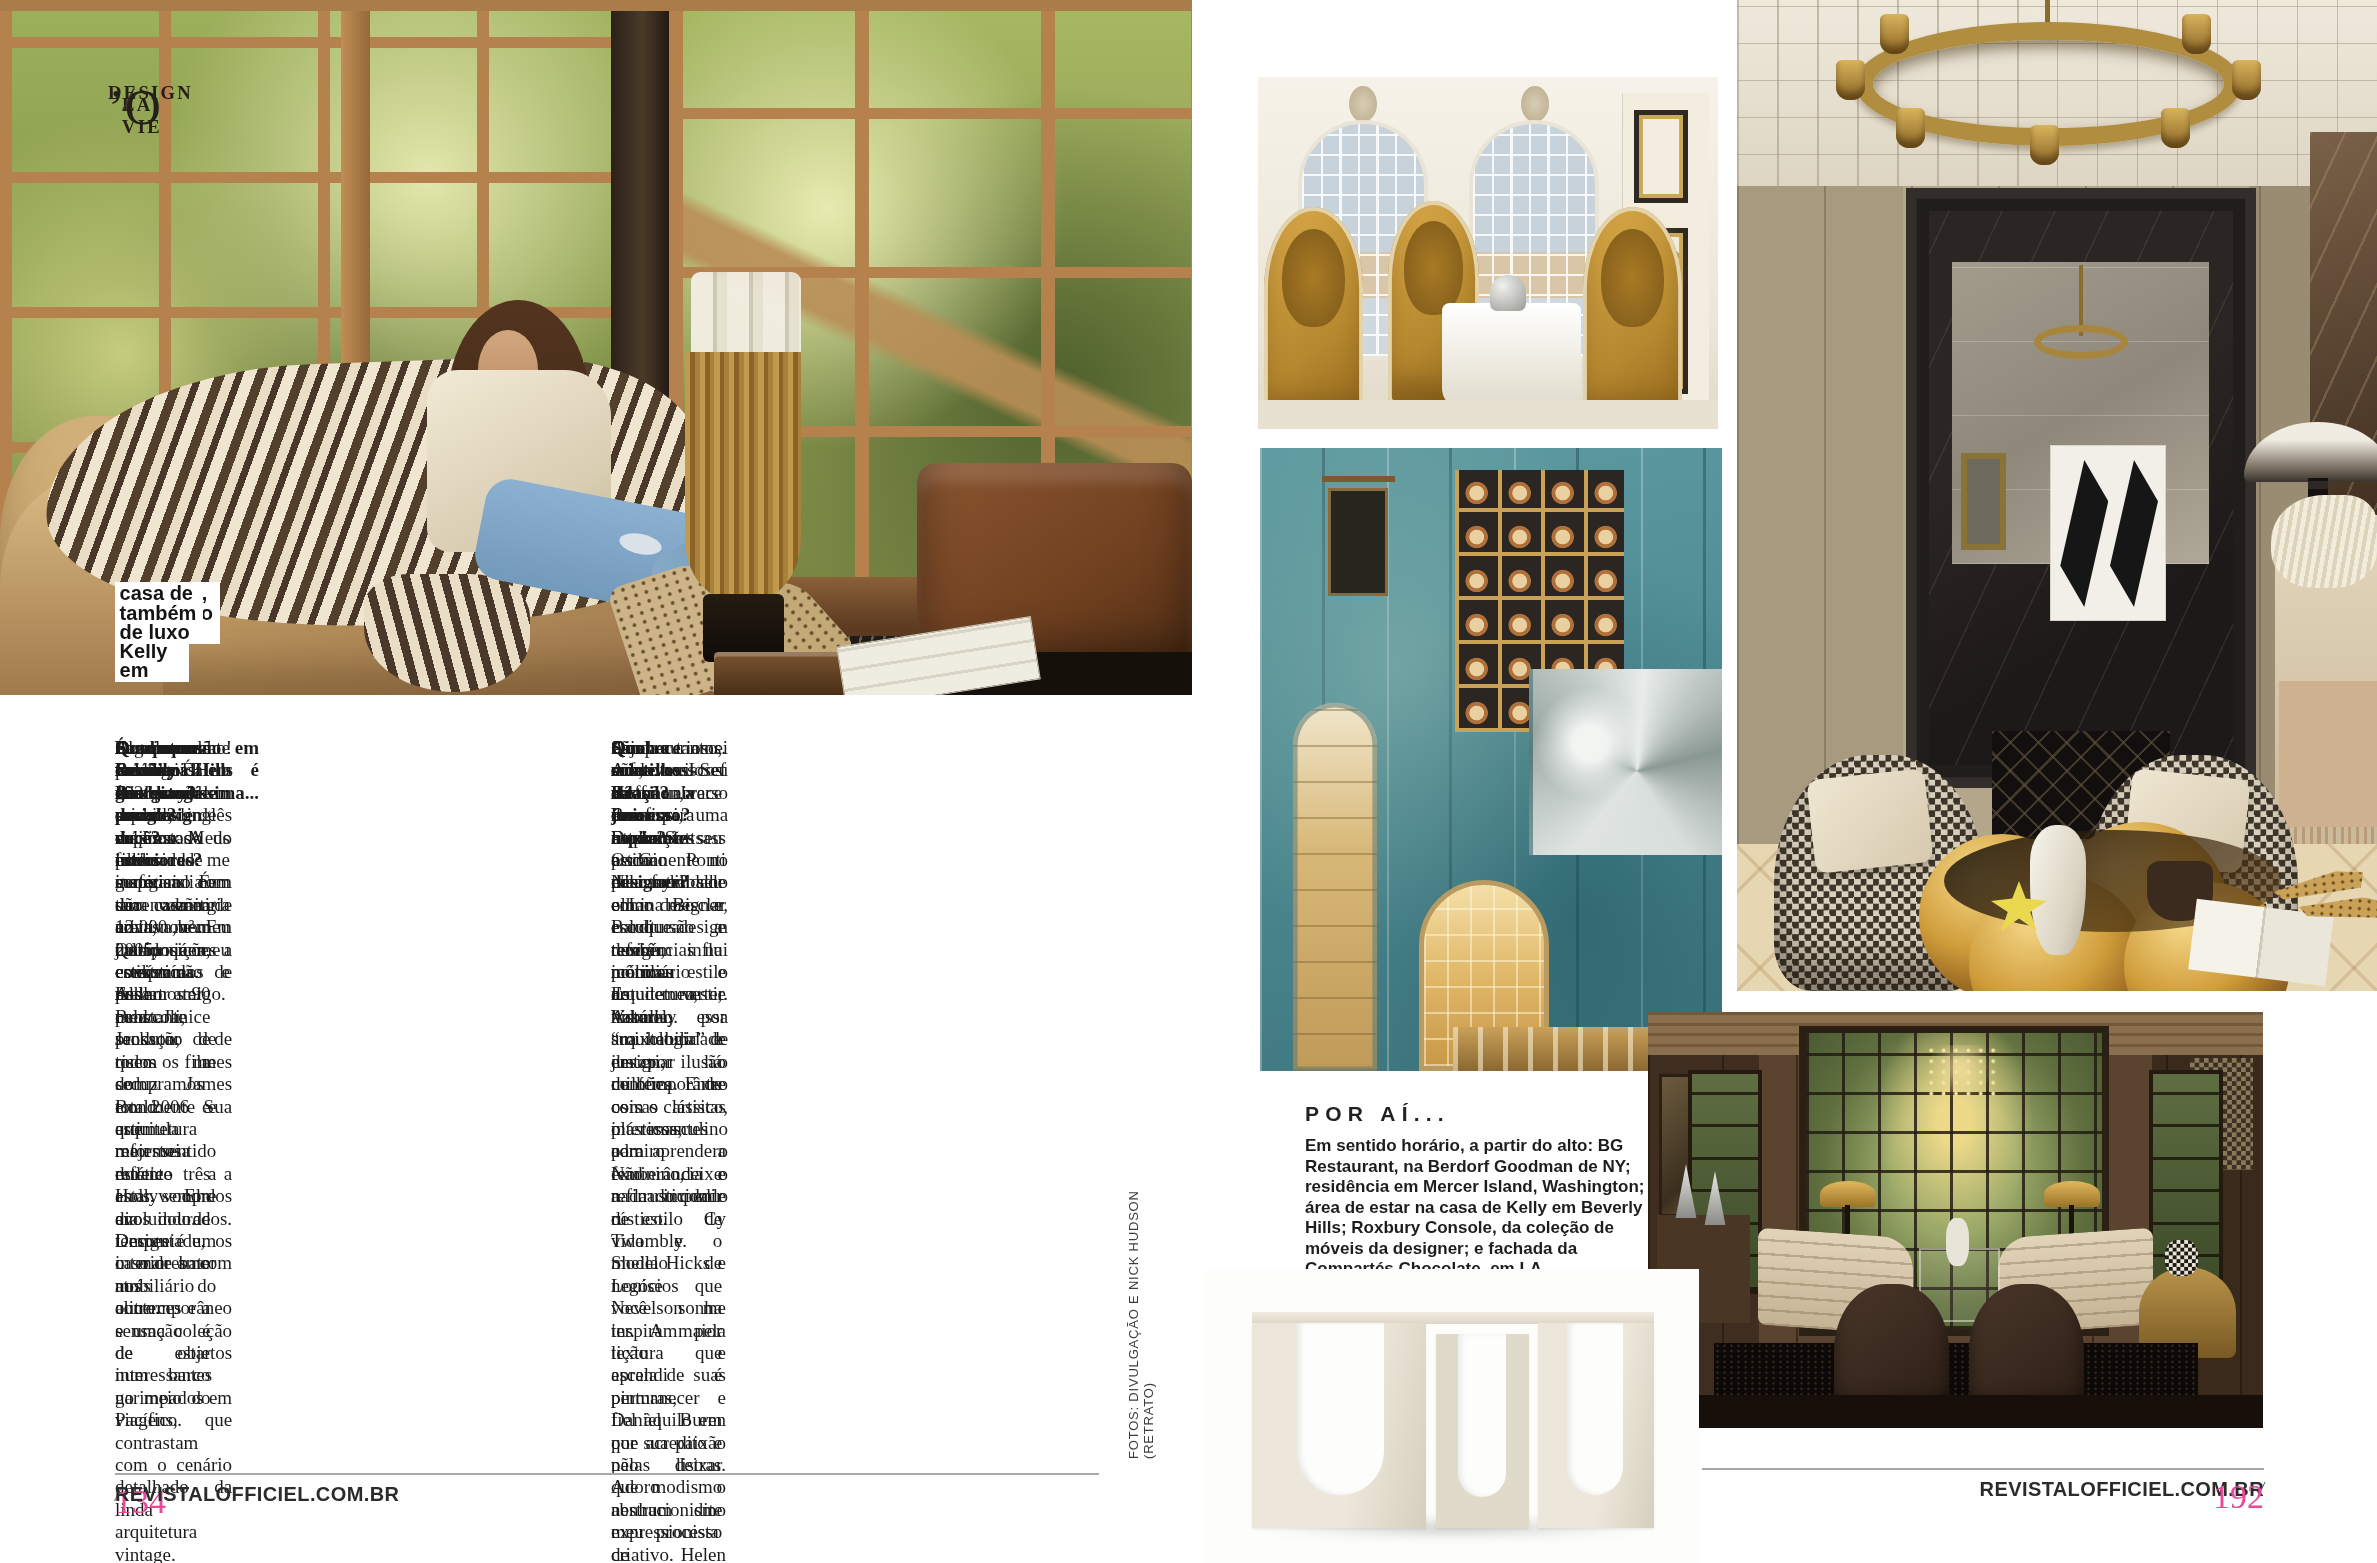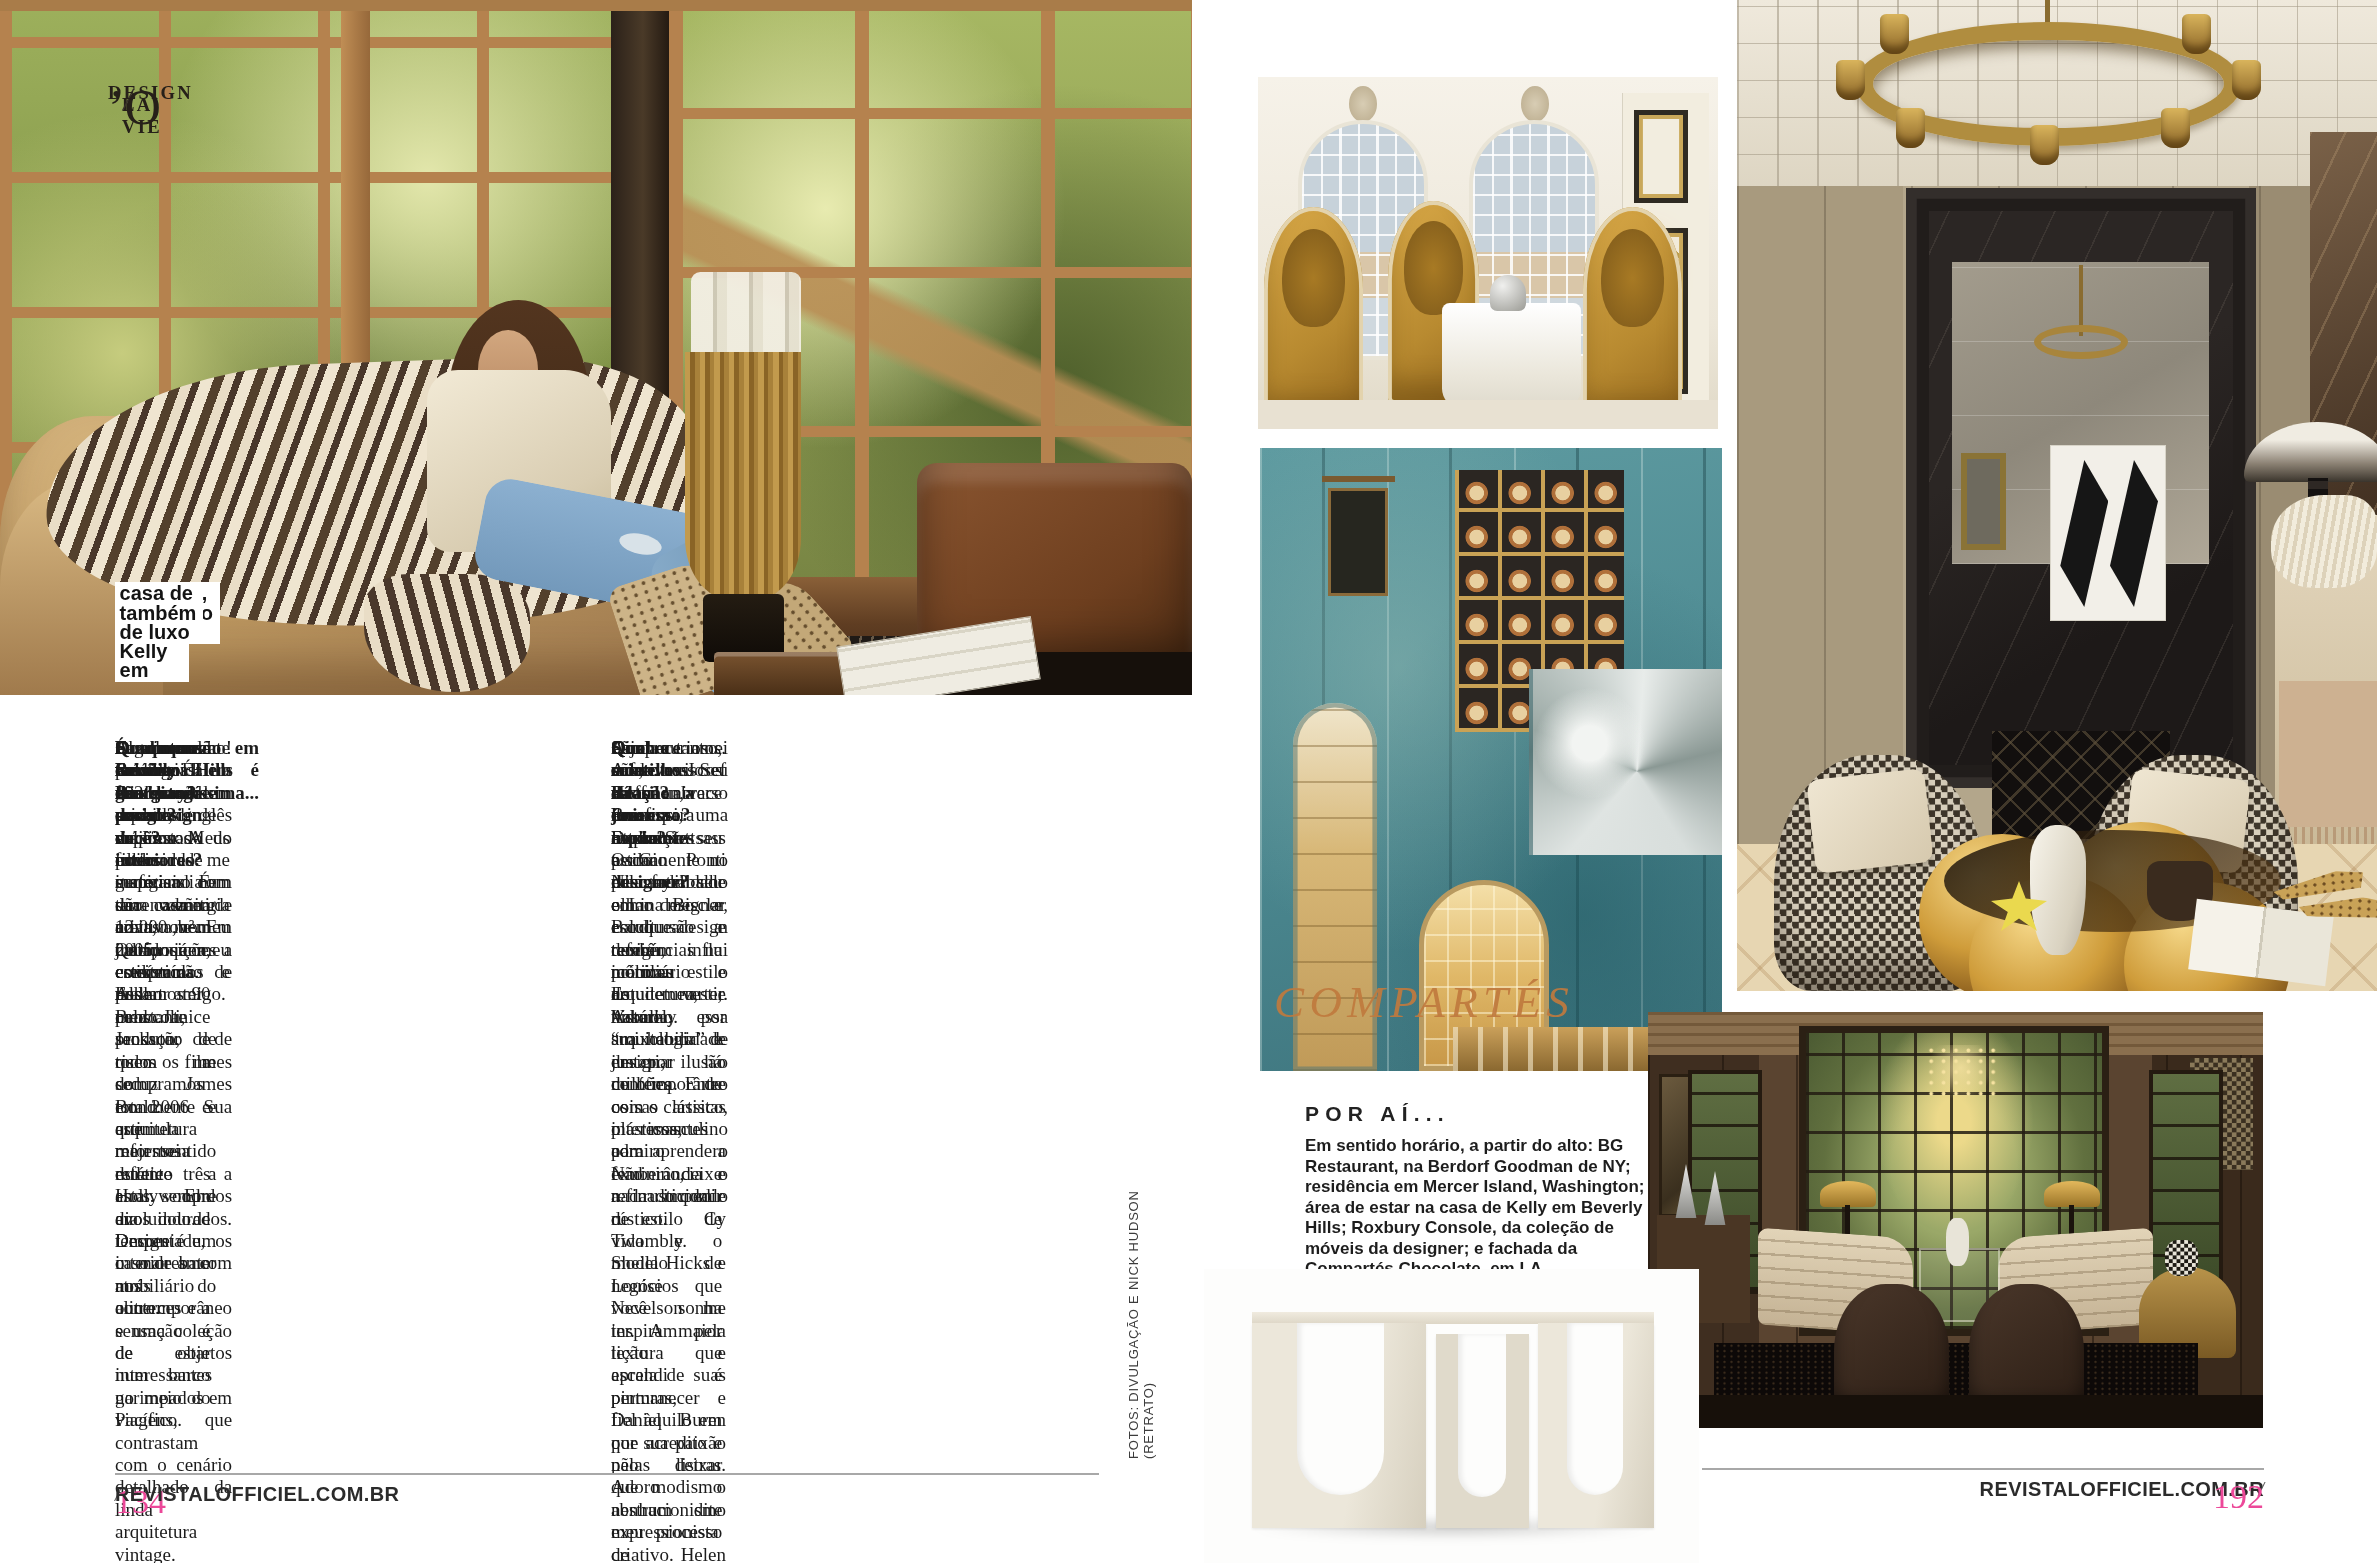--- a/index.html
+++ b/index.html
@@ -438,21 +438,20 @@
     <div class="r-chair r-ch3"></div>
     <div class="r-floor"></div>
   </div>
 
   <div class="teal">
     <div class="t-chalk"></div>
     <div class="t-shelf"></div>
     <div class="t-archl"></div>
     <div class="t-archc"></div>
     <div class="t-marble"></div>
-    <div class="t-sign">COMPARTÉS</div>
     <div class="t-shelfrow"></div>
   </div>
 
   <div class="living">
     <div class="l-ceiling"></div>
     <div class="l-wall"></div>
     <div class="l-pilaster"></div>
     <div class="l-marble"></div>
     <div class="l-mirror"></div>
     <div class="l-rod"></div>

